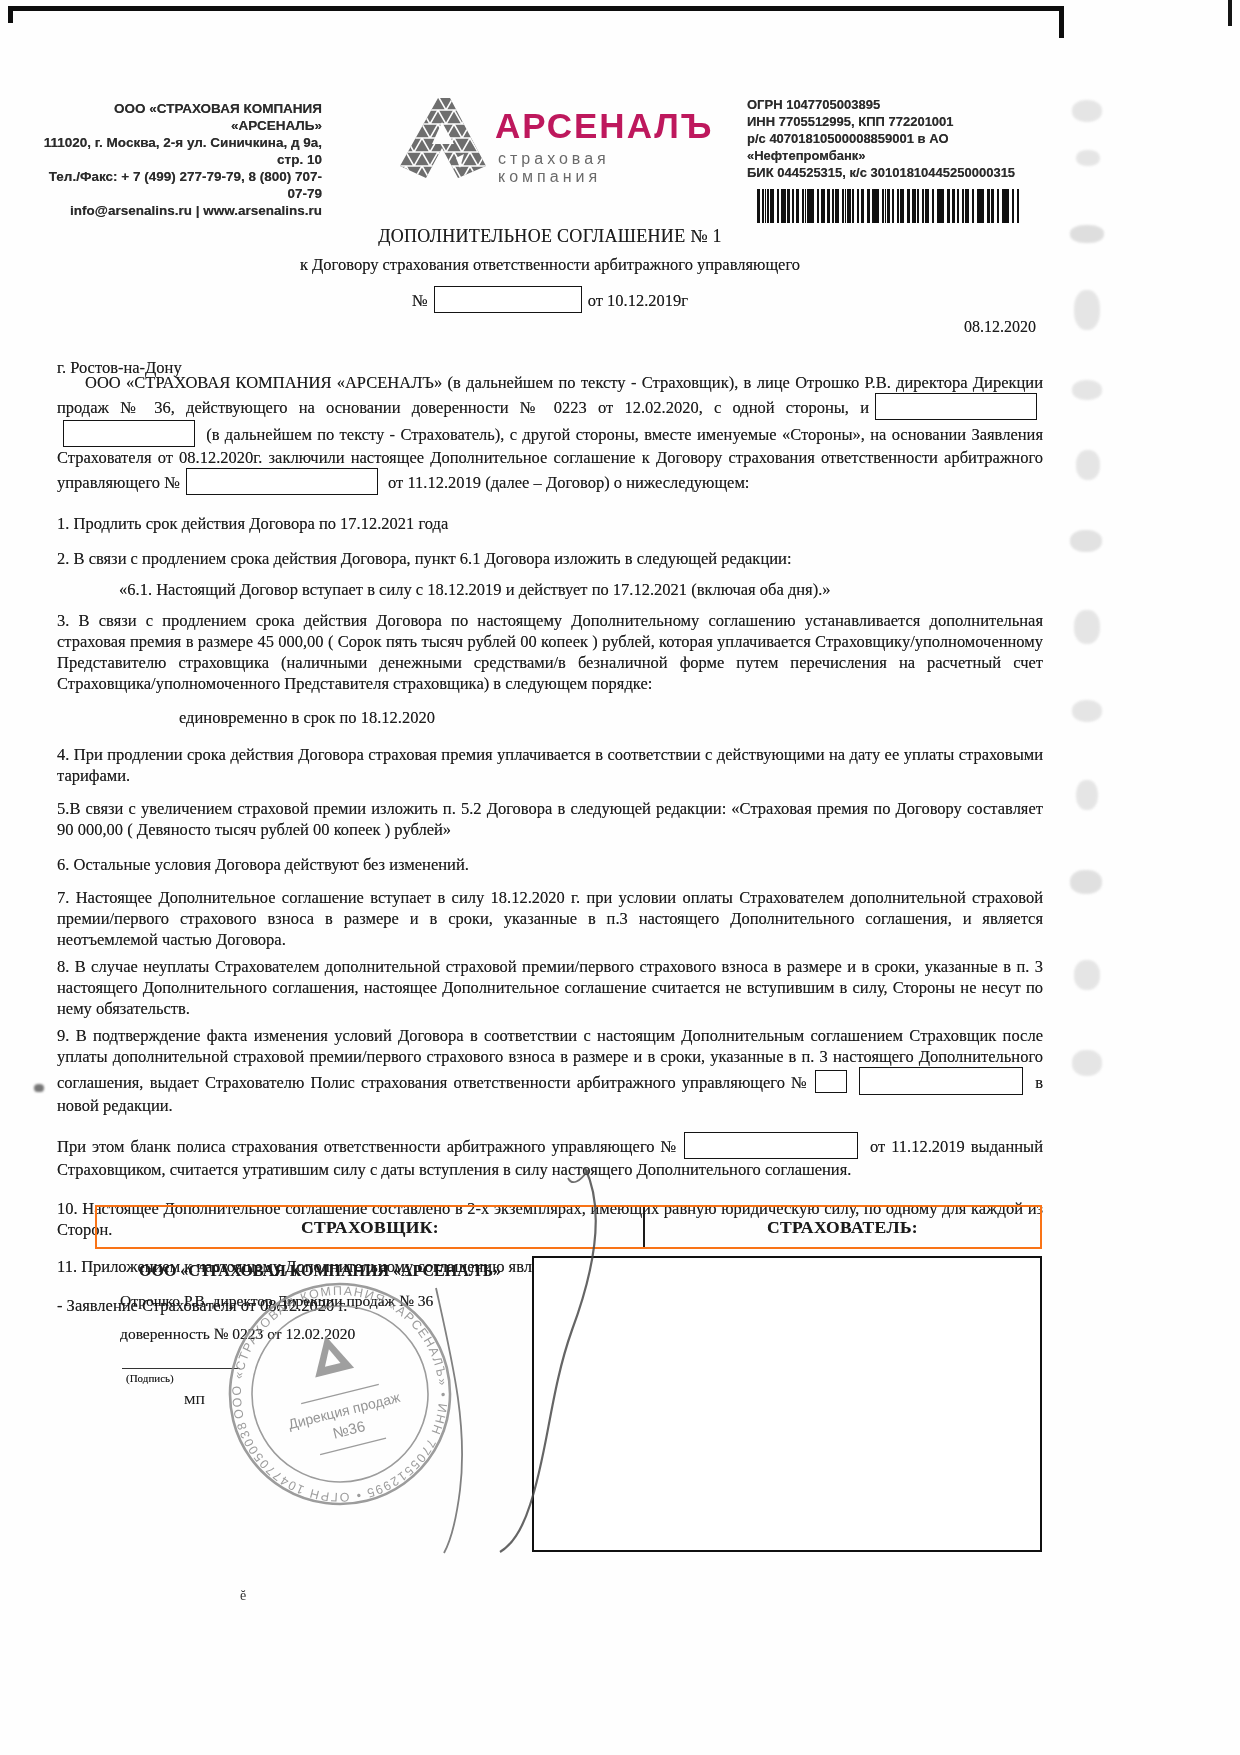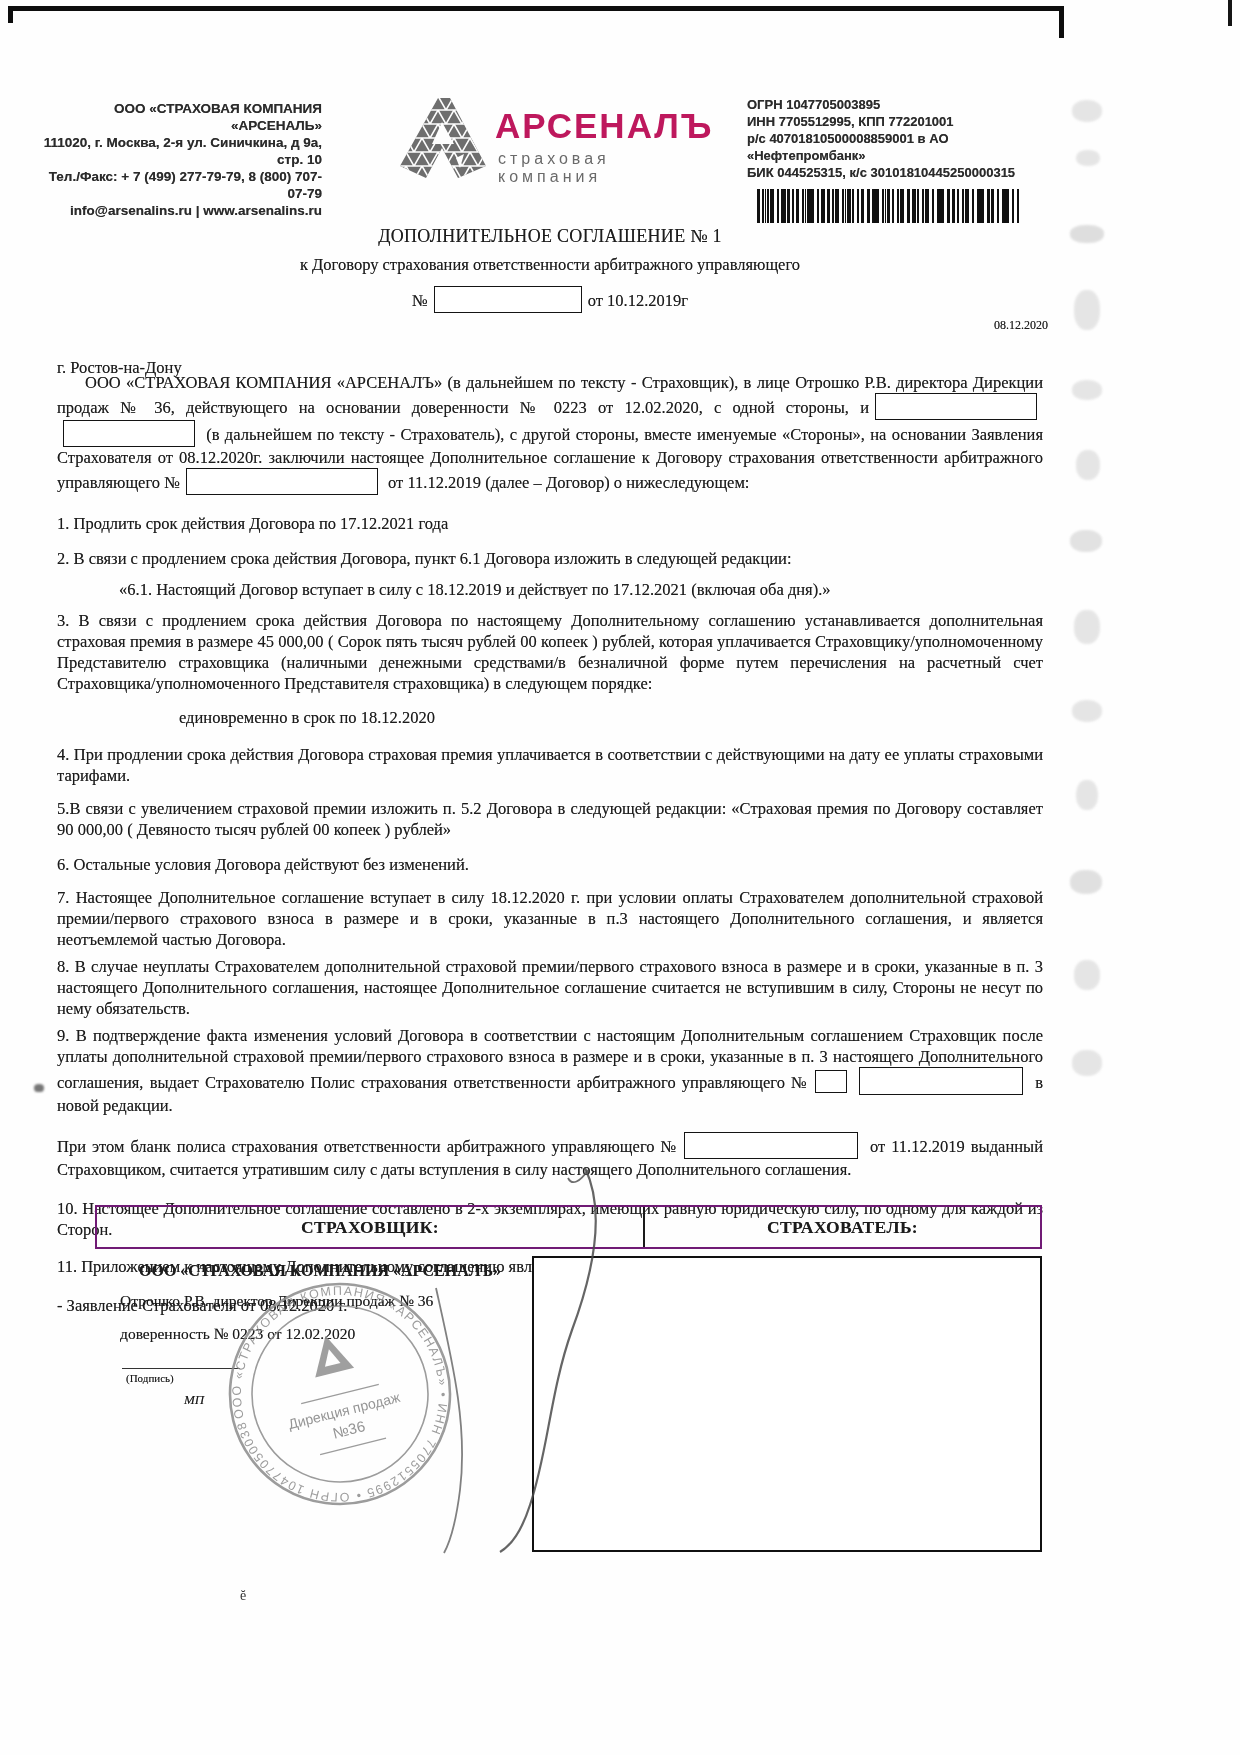--- a/index.html
+++ b/index.html
@@ -32,46 +32,46 @@
   .barcode{position:absolute;left:757px;top:189px;width:262px;height:34px;
     background:
       repeating-linear-gradient(90deg,#101010 0 2px,transparent 2px 5px),
       repeating-linear-gradient(90deg,#101010 0 1px,transparent 1px 8px),
       repeating-linear-gradient(90deg,#101010 0 3px,transparent 3px 13px);}
   
   .title1{position:absolute;left:57px;top:226px;width:986px;text-align:center;
     font-size:18px;letter-spacing:.3px;}
   .title2{position:absolute;left:57px;top:255px;width:986px;text-align:center;font-size:16.5px;}
   .numrow{position:absolute;left:57px;top:286px;width:986px;text-align:center;font-size:16.5px;}
-  .date-right{position:absolute;right:192px;top:318px;font-size:12px;}
+  .date-right{position:absolute;right:204px;top:318px;font-size:16px;}
   .city{position:absolute;left:57px;top:358px;font-size:16.5px;}
   
   .doc-body{position:absolute;left:57px;top:372px;width:986px;font-size:16.5px;line-height:21px;text-align:justify;}
   .doc-body p{margin:0;}
   .rbox{display:inline-block;border:1.6px solid #141414;background:#fff;vertical-align:-7px;margin:0 6px;}
   .indent{ text-indent:28px; }
   .quote-line{margin-top:10px !important;padding-left:62px;}
   .sub-line{margin-top:13px !important;padding-left:122px;}
   .mt18{margin-top:18px !important;} .mt14{margin-top:14px !important;}
   .mt12{margin-top:12px !important;} .mt10{margin-top:10px !important;}
   .mt6{margin-top:6px !important;} .mt16{margin-top:16px !important;}
   
   .sig-table{position:absolute;left:95px;top:1205px;width:947px;height:44px;
-    border:2px solid #701a75;box-sizing:border-box;display:flex;}
+    border:2px solid #f97316;box-sizing:border-box;display:flex;}
   .sig-cell{display:flex;align-items:center;justify-content:center;
     font-weight:bold;font-size:17.5px;letter-spacing:.4px;box-sizing:border-box;}
   .sig-cell.left{width:548px;border-right:2px solid #1a1a1a;}
   .sig-cell.right{flex:1;}
   .insurer-company{position:absolute;left:105px;top:1262px;width:430px;text-align:center;
     font-weight:bold;font-size:16px;}
   .insurer-line1{position:absolute;left:120px;top:1292px;font-size:15.5px;}
   .insurer-line2{position:absolute;left:120px;top:1325px;font-size:15.5px;}
   .podpis-rule{position:absolute;left:122px;top:1368px;width:118px;border-top:1.2px solid #333;}
   .podpis-label{position:absolute;left:126px;top:1372px;font-size:11px;}
-  .mp-label{position:absolute;left:184px;top:1392px;font-size:13px;font-style:italic;}
+  .mp-label{position:absolute;left:184px;top:1392px;font-size:13px;}
   .stamp{position:absolute;left:222px;top:1276px;width:236px;height:236px;
     transform:rotate(-14deg);opacity:.85;}
   .redaction-big{position:absolute;left:532px;top:1256px;width:510px;height:296px;
     background:#fff;border:2px solid #101010;box-sizing:border-box;}
   .pen-overlay{position:absolute;left:0;top:0;width:1240px;height:1755px;pointer-events:none;}
   .pen-mark{position:absolute;left:240px;top:1588px;font-size:14px;color:#333;}
 </style>
 </head>
 <body>
 

